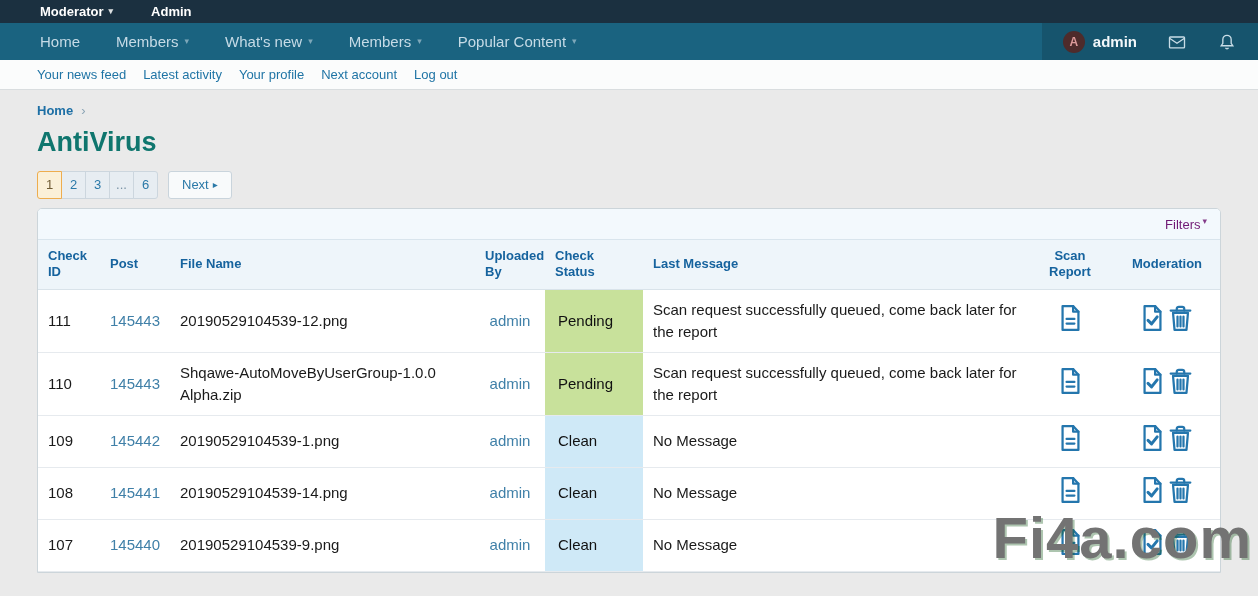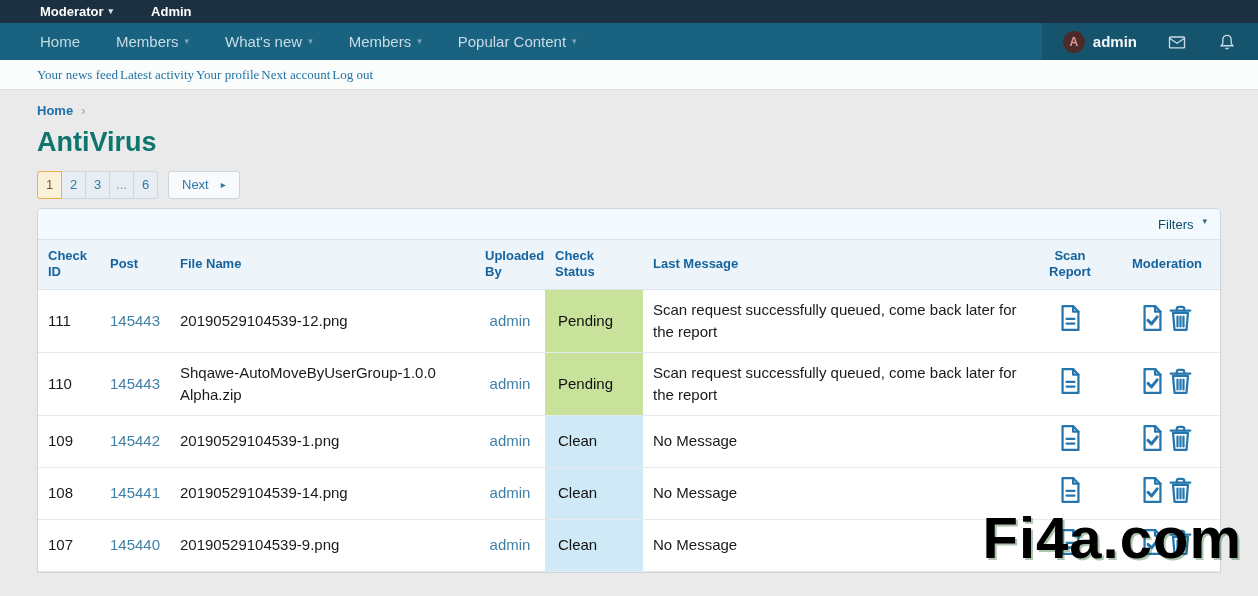--- a/index.html
+++ b/index.html
@@ -24,62 +24,62 @@
   .user-panel { background:rgba(0,0,0,.15); display:flex; align-items:center; padding:0 6px; }
   .user-seg { display:flex; align-items:center; padding:0 15px; height:100%; cursor:pointer; }
   .avatar { width:22px; height:22px; border-radius:50%; background:#4e2b2b; color:#dd9a9a; font-size:12px; font-weight:bold; display:flex; align-items:center; justify-content:center; margin-right:8px; }
   .user-name { color:#f2f7fa; font-size:15px; font-weight:600; }
   .hdr-icon { width:20px; height:20px; stroke:#c9dde7; fill:none; stroke-width:1.6; }
   .search-panel { background:rgba(0,0,0,.32); display:flex; align-items:center; gap:9px; padding:0 20px; cursor:pointer; }
   .search-panel span { color:#e4edf2; font-size:15px; font-weight:500; }
   .search-panel svg { width:18px; height:18px; stroke:#dce9ef; fill:none; stroke-width:2; }
 
   
-  .subnav { height:30px; background:#fbfcfc; border-bottom:1px solid #d9dddf; display:flex; align-items:center; padding-left:37px; gap:2px;font-family:Liberation Serif, serif; }
+  .subnav { height:30px; background:#fbfcfc; border-bottom:1px solid #d9dddf; display:flex; align-items:center; padding-left:37px; gap:17px; }
   .subnav a { color:#1f74a5; font-size:13px; text-decoration:none; cursor:pointer; }
 
   
   .content { padding:13px 37px 0; }
   .breadcrumb { display:flex; align-items:center; gap:8px; }
   .breadcrumb .crumb { color:#1d6fa5; font-size:13px; font-weight:bold; cursor:pointer; }
   .breadcrumb .chev { color:#8aa4b5; font-size:13px; }
   h1.page-title { font-size:27px; font-weight:700; color:#0f766e; margin:9px 0 13px; }
 
   
   .pagination { display:flex; gap:10px; margin-bottom:9px; }
   .pages { display:inline-flex; }
   .page { min-width:25px; height:28px; line-height:26px; padding:0 6px; text-align:center; font-size:13px;
           background:#e7edf2; color:#2a79a8; border:1px solid #ccd6de; margin-left:-1px; cursor:pointer; }
   .page:first-child { margin-left:0; border-radius:3px 0 0 3px; }
   .page:last-child { border-radius:0 3px 3px 0; }
   .page.active { background:#fbf0d8; color:#6f5b33; border-color:#eead4e; position:relative; z-index:1; }
   .page.gap { color:#7a93a5; cursor:default; }
   .next-btn { height:28px; line-height:26px; padding:0 13px; background:#f8fafb; border:1px solid #c9d4dc; border-radius:3px;
-              color:#2a79a8; font-size:13px; cursor:pointer; display:flex; align-items:center; gap:12px; }
+              color:#2a79a8; font-size:13px; cursor:pointer; display:flex; align-items:center; gap:4px; }
   .next-btn .arr { font-size:10px; }
 
   
   .table-wrap { background:#ffffff; border:1px solid #ccd5da; border-radius:5px 5px 0 0; width:1184px; overflow:hidden; }
   .filters-bar { height:31px; background:#f3f9fd; border-bottom:1px solid #d9e5ed; display:flex; align-items:center; justify-content:flex-end; padding-right:13px; }
-  .filters-link { color:#0c4a6e; font-size:13px; display:flex; gap:9px; cursor:pointer; }
+  .filters-link { color:#701a75; font-size:13px; display:flex; gap:2px; cursor:pointer; }
   table { width:100%; border-collapse:collapse; table-layout:fixed; }
   thead th { background:#eef5fa; color:#16639e; font-size:13px; font-weight:bold; text-align:left; padding:8px 10px;
              vertical-align:middle; line-height:1.25; border-bottom:1px solid #d9e3ea; }
   thead th.c { text-align:center; }
   tbody td { padding:8px 10px; font-size:15px; color:#1a1a1a; vertical-align:middle; border-bottom:1px solid #e6eaee;
              line-height:1.45; overflow:hidden; }
   td.link, a.cell-link { color:#4080a8; cursor:pointer; text-decoration:none;text-align:center; }
   td.status { padding-left:13px; color:#111; }
   td.icon-cell { text-align:center; }
   .row-icon { display:inline-block; vertical-align:middle; cursor:pointer; margin:0 2px; }
   .row-icon svg { stroke:#2476ad; fill:none; stroke-width:2.4; stroke-linejoin:round; stroke-linecap:round; }
 
   
-  .watermark { position:absolute; top:504px; right:16px; font-size:58px; font-weight:bold; letter-spacing:1px;
-               color:#000000; text-shadow:2px 2px 0 rgba(20,90,25,.35); z-index:5; pointer-events:none; }
+  .watermark { position:absolute; top:504px; right:6px; font-size:58px; font-weight:bold; letter-spacing:1px;
+               color:#737373; text-shadow:2px 2px 0 rgba(20,90,25,.35); z-index:5; pointer-events:none; }
 </style>
 </head>
 <body>
 
 <div class="adminbar">
   <div class="abitem">
     <span>Moderator</span>
     <span class="caret">▾</span>
   </div>
   <div class="abitem">

